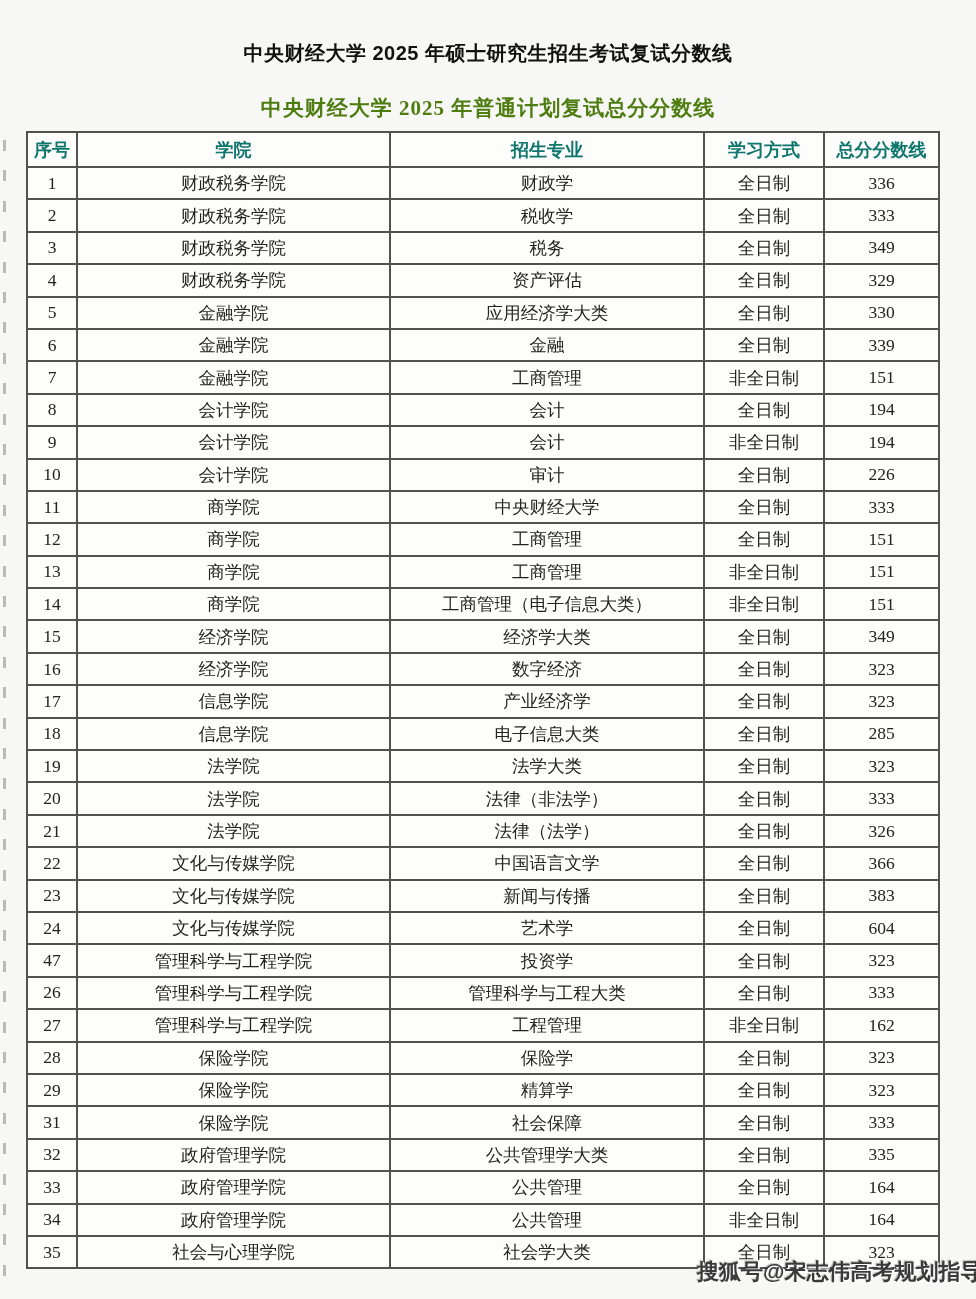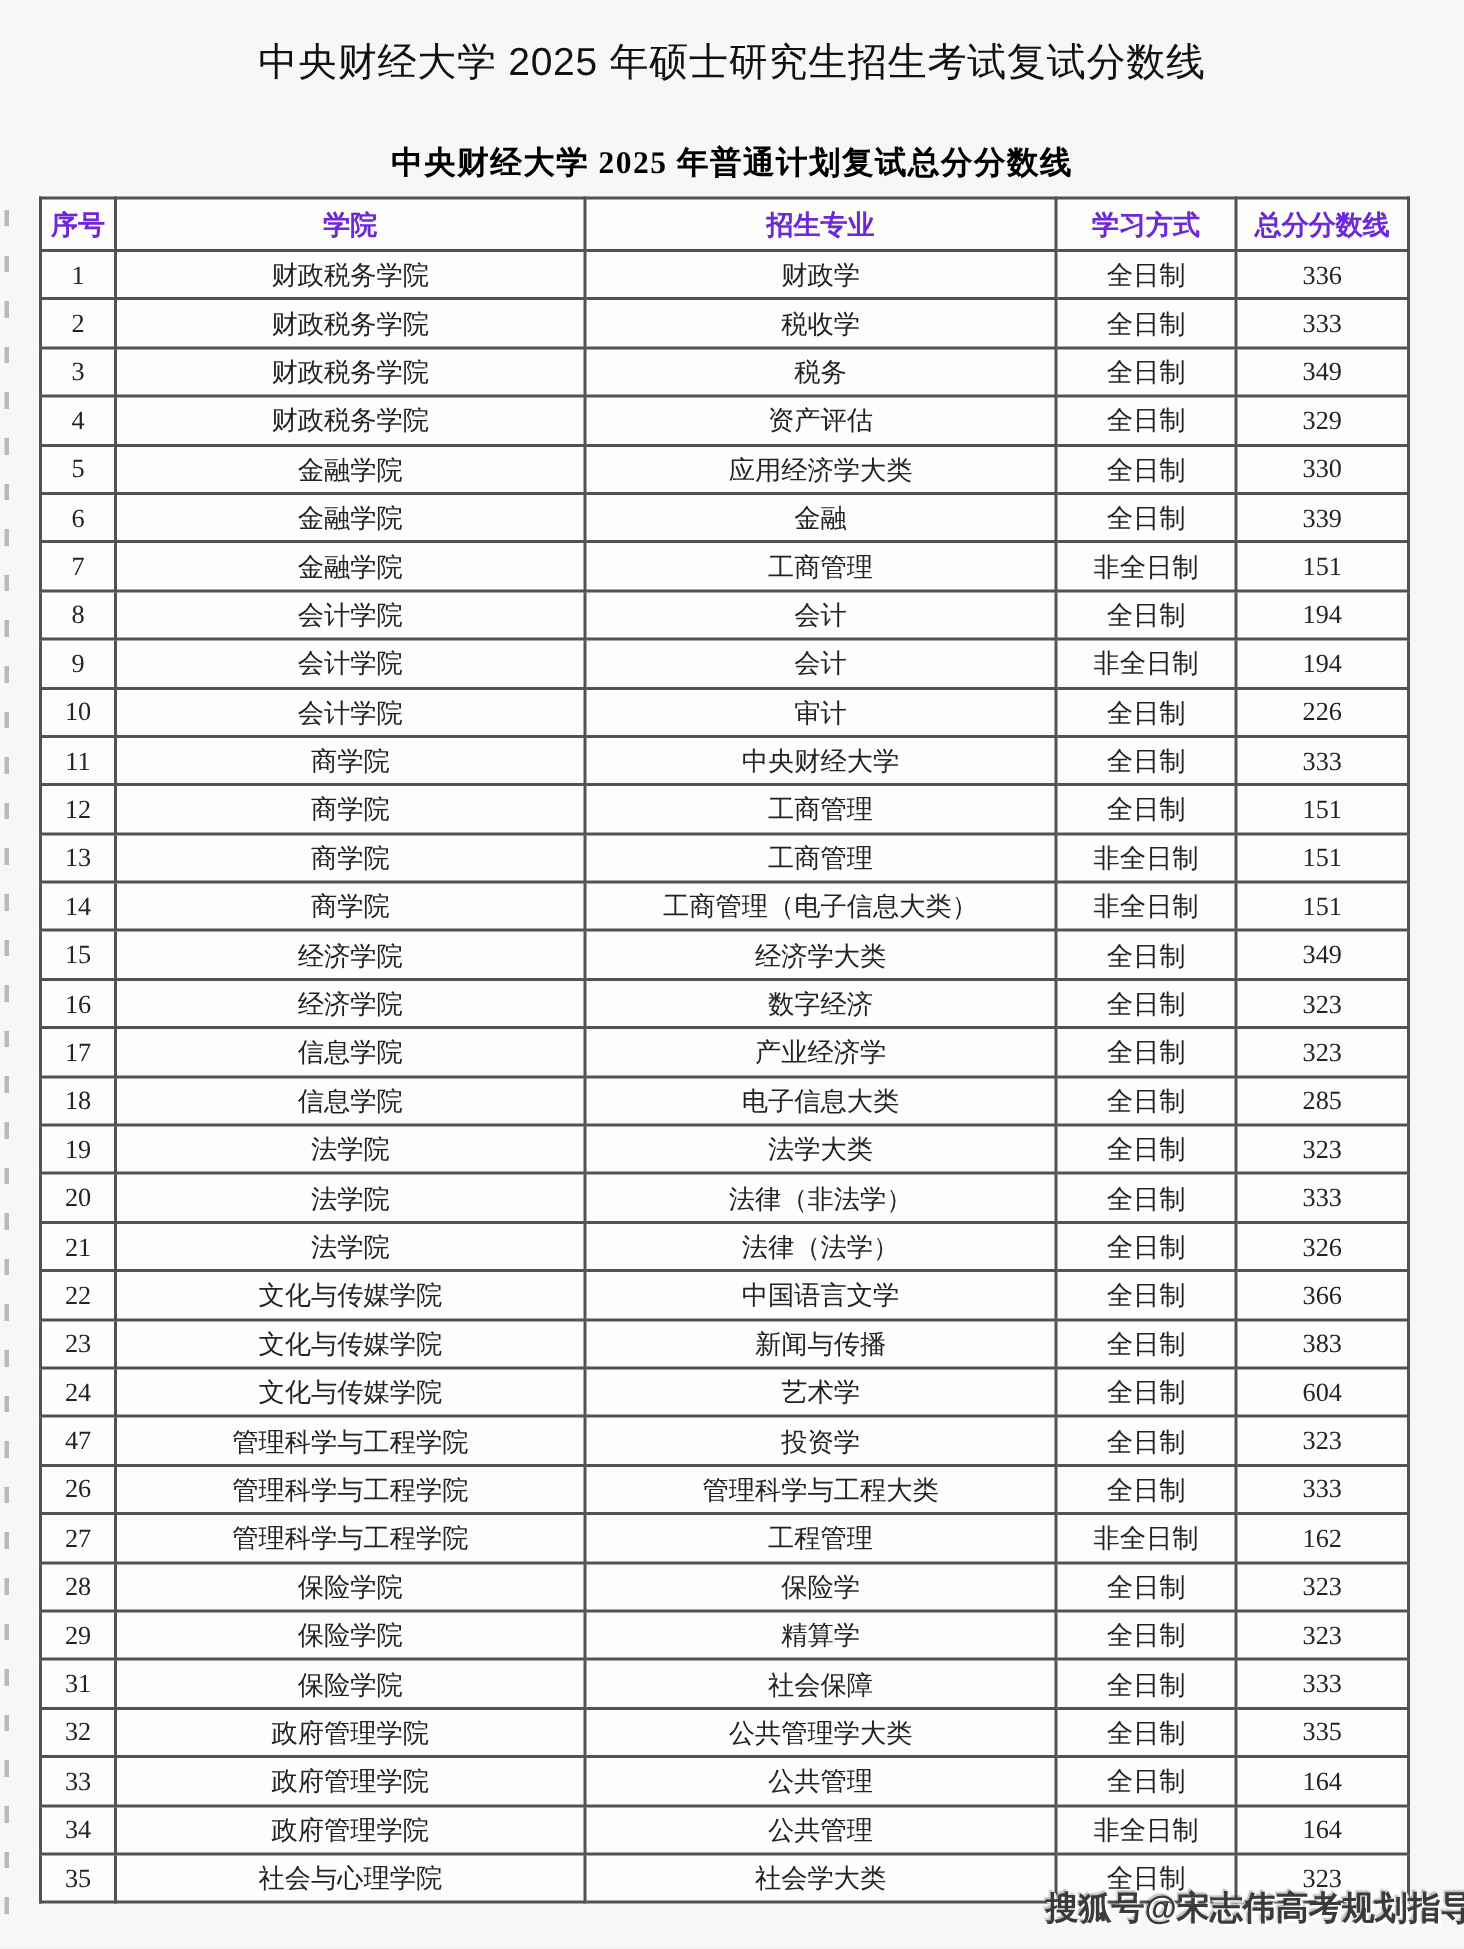--- a/index.html
+++ b/index.html
@@ -12,42 +12,42 @@
     position: relative;
     width: 976px;
     height: 1299px;
     margin: 0 auto;
     background: #f7f7f5;
     overflow: hidden;
     color: #1f1f1f;
   }
   .page-title {
     position: absolute;
-    top: 24px;
+    top: 40px;
     left: 0;
     width: 100%;
     text-align: center;
     font-family: "Liberation Sans", "DejaVu Sans", sans-serif;
-    font-size: 26px;
-    font-weight: 400;
+    font-size: 20px;
+    font-weight: 700;
     letter-spacing: 0.5px;
     color: #111;
     margin: 0;
   }
   .page-subtitle {
     position: absolute;
     top: 94px;
     left: 0;
     width: 100%;
     text-align: center;
     font-family: "Liberation Serif", "DejaVu Serif", serif;
     font-size: 21px;
     font-weight: 700;
     letter-spacing: 1px;
-    color: #000000;
+    color: #4d7c0f;
     margin: 0;
   }
   table.score-table {
     position: absolute;
     top: 131px;
     left: 26px;
     width: 912px;
     border-collapse: collapse;
     table-layout: fixed;
     background: #fdfdfc;
@@ -60,21 +60,21 @@
     padding: 0 2px;
     font-size: 17.5px;
     color: #232323;
     overflow: hidden;
     white-space: nowrap;
   }
   table.score-table thead th {
     font-weight: 700;
     font-size: 18px;
     height: 33px;
-    color: #6d28d9;
+    color: #0f766e;
   }
   table.score-table tbody td {
     height: 30.4px;
     font-weight: 400;
   }
   col.c-index  { width: 50px; }
   col.c-college{ width: 313px; }
   col.c-major  { width: 314px; }
   col.c-mode   { width: 120px; }
   col.c-score  { width: 115px; }

